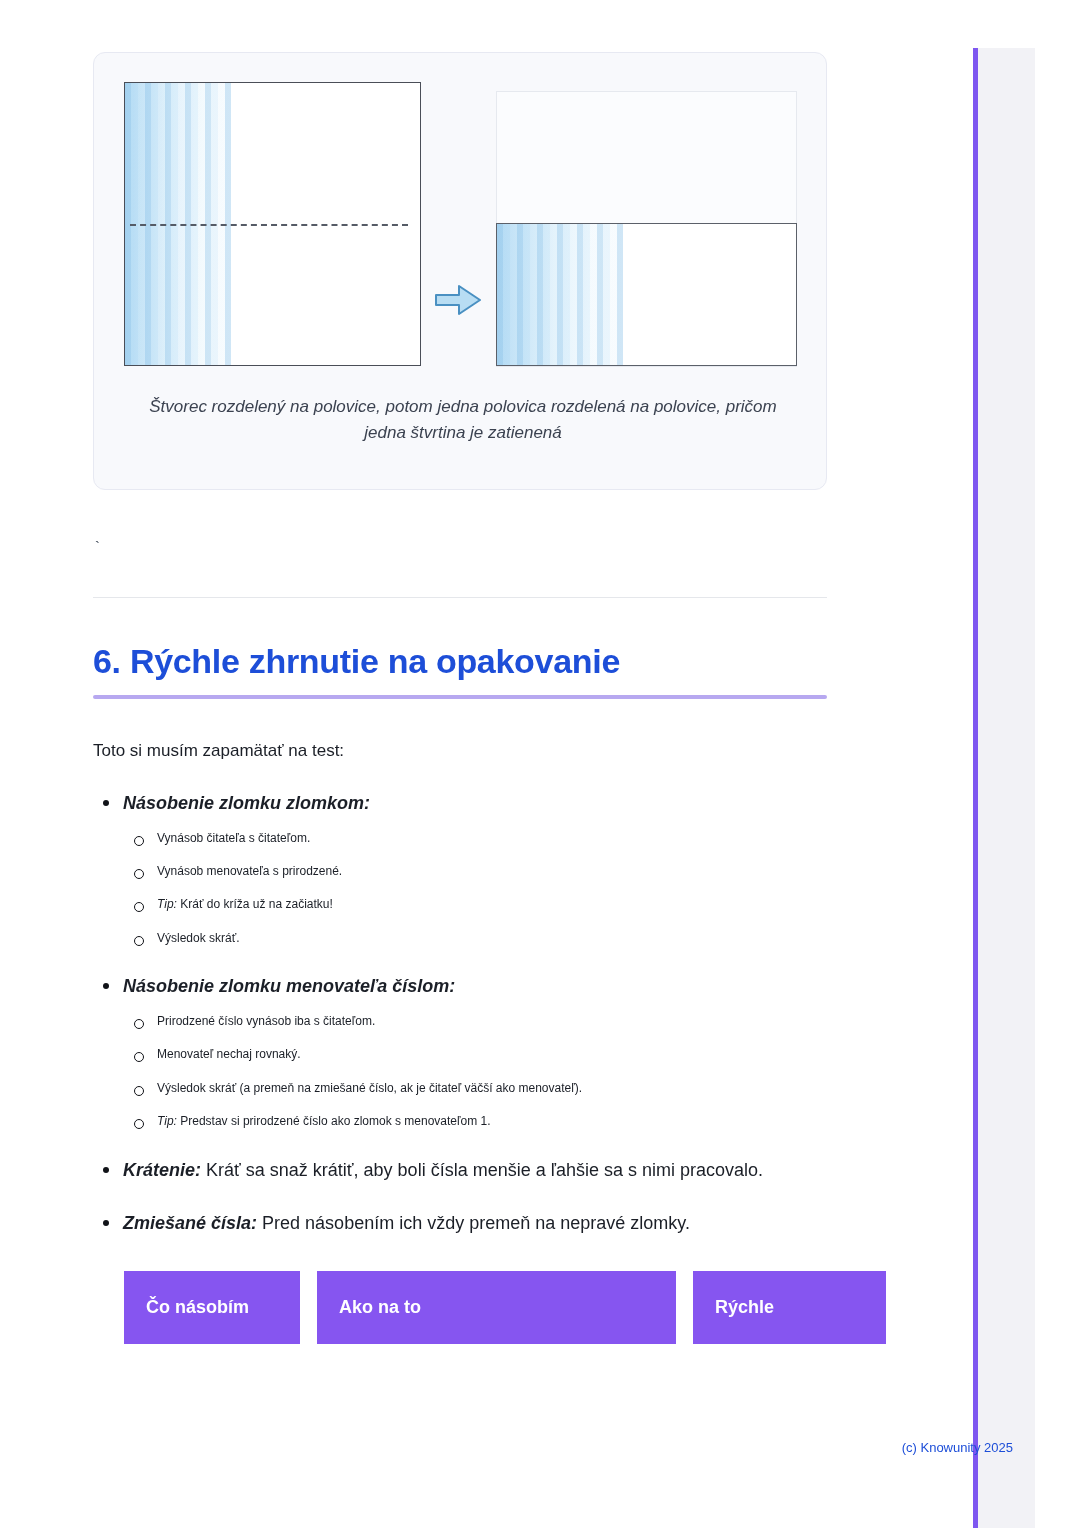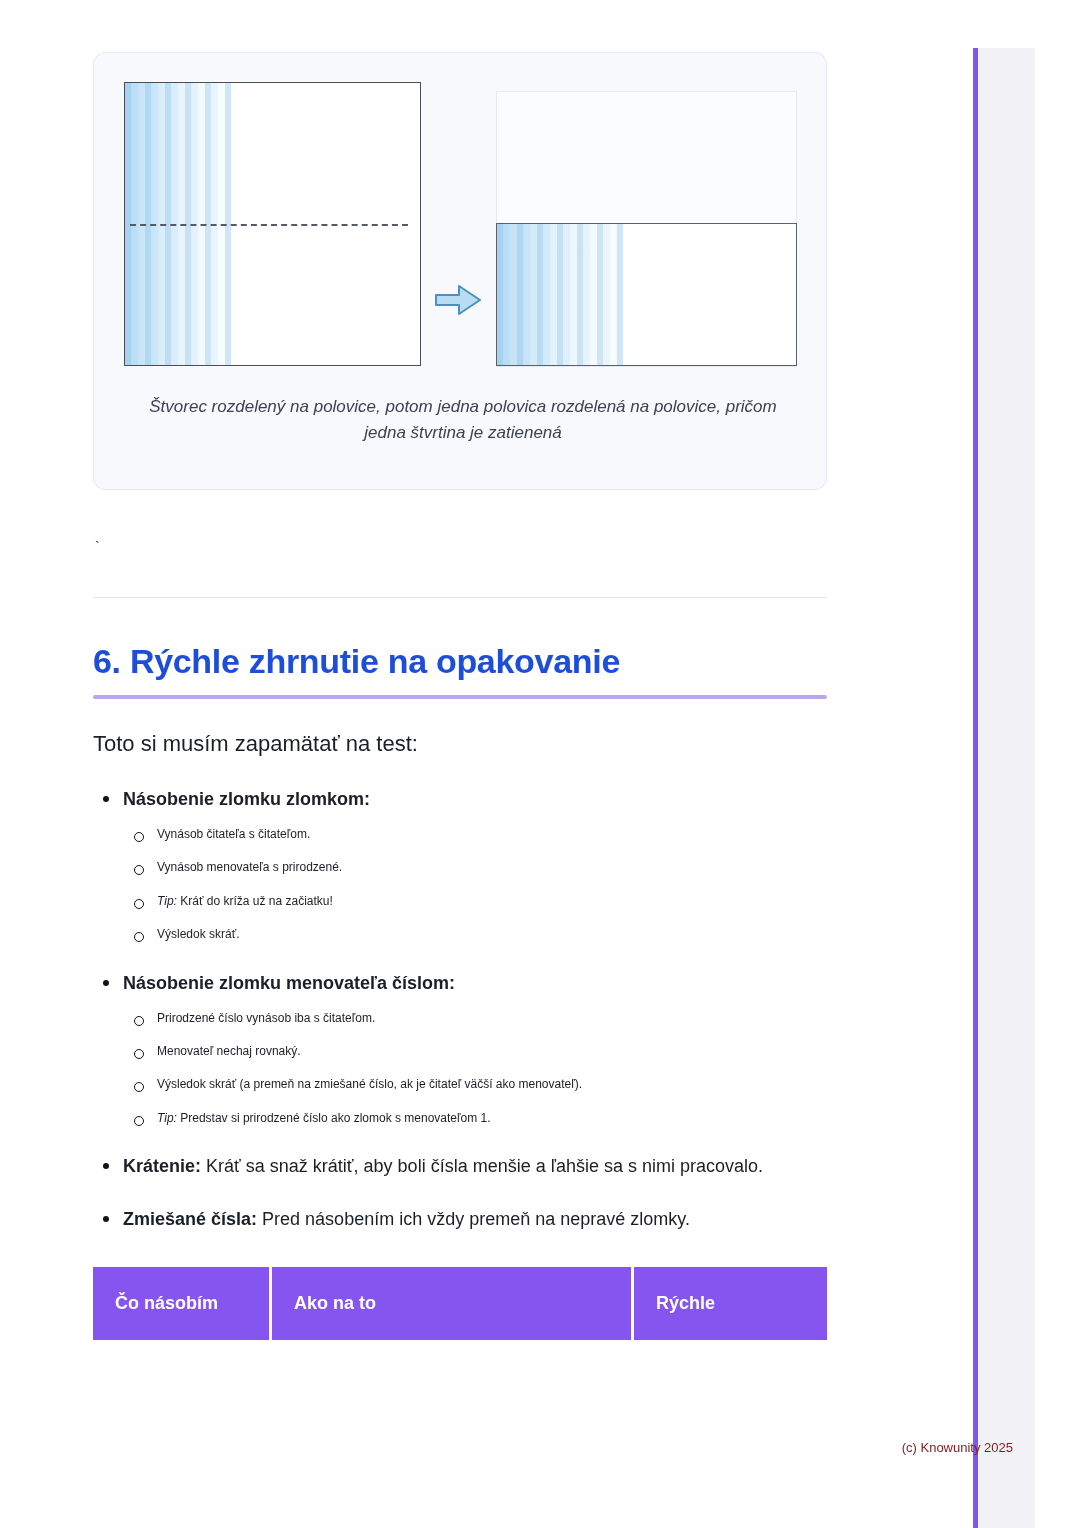--- a/index.html
+++ b/index.html
@@ -16,21 +16,21 @@
   .right-panel {
     position:absolute; left:978px; top:48px; width:57px; height:1480px;
     background:#f2f2f6;
   }
   .right-divider {
     position:absolute; left:973px; top:48px; width:5px; height:1480px;
     background:#7e57f0;
   }
   .watermark {
     position:absolute; top:1440px; left:858px; width:155px;
-    text-align:right; font-size:13px; color:#7f1d1d; z-index:6;
+    text-align:right; font-size:13px; color:#1d4ed8; z-index:6;
   }
 
   .content { position:absolute; left:93px; top:0; width:734px; }
 
   
   .card {
     margin-top:52px; height:438px; position:relative;
     background:#f8f9fc; border:1px solid #e7e9f2; border-radius:12px;
   }
   .ghost-square {
@@ -68,42 +68,42 @@
   
   .stray { margin-top:48px; font-size:15px; color:#374151; padding-left:2px; }
   .divider { margin-top:42px; border:none; border-top:1px solid #e5e7eb; }
 
   .heading {
     margin-top:44px; font-size:34px; font-weight:700; color:#1d4ed8;
     letter-spacing:-0.3px;
   }
   .heading-rule { margin-top:14px; height:4px; background:#b7a8f0; border-radius:2px; }
 
-  .intro { margin-top:28px; font-size:22px; line-height:1.5; }
+  .intro { margin-top:39px; font-size:17px; line-height:1.5; }
 
   ul.main-list { list-style:none; margin-top:26px; }
   ul.main-list > li { position:relative; padding-left:30px; margin-bottom:26px; font-size:18px; line-height:1.5; }
   ul.main-list > li::before {
     content:""; position:absolute; left:10px; top:10px;
     width:6px; height:6px; border-radius:50%; background:#111318;
   }
-  .item-title { font-weight:700; }
+  .item-title { font-weight:700;font-style:italic; }
   ul.sub-list { list-style:none; margin-top:13px; margin-left:4px; }
   ul.sub-list > li { position:relative; padding-left:30px; margin-bottom:16px; font-size:12px; line-height:1.45; }
   ul.sub-list > li::before {
     content:""; position:absolute; left:7px; top:6px;
     width:8px; height:8px; border-radius:50%;
     border:1.5px solid #111318; background:transparent;
   }
   .tip-em { font-style:italic; }
 
   
   .table-header {
     margin-top:34px;
-    display:grid; grid-template-columns:176px 359px 193px; column-gap:3px;
+    display:grid; grid-template-columns:176px 359px 193px; column-gap:17px;margin-left:31px;
   }
   .th {
     height:73px; background:#8655f0; color:#ffffff;
     font-weight:700; font-size:18px;
     display:flex; align-items:center; padding-left:22px;
   }
 </style>
 </head>
 <body>
 

